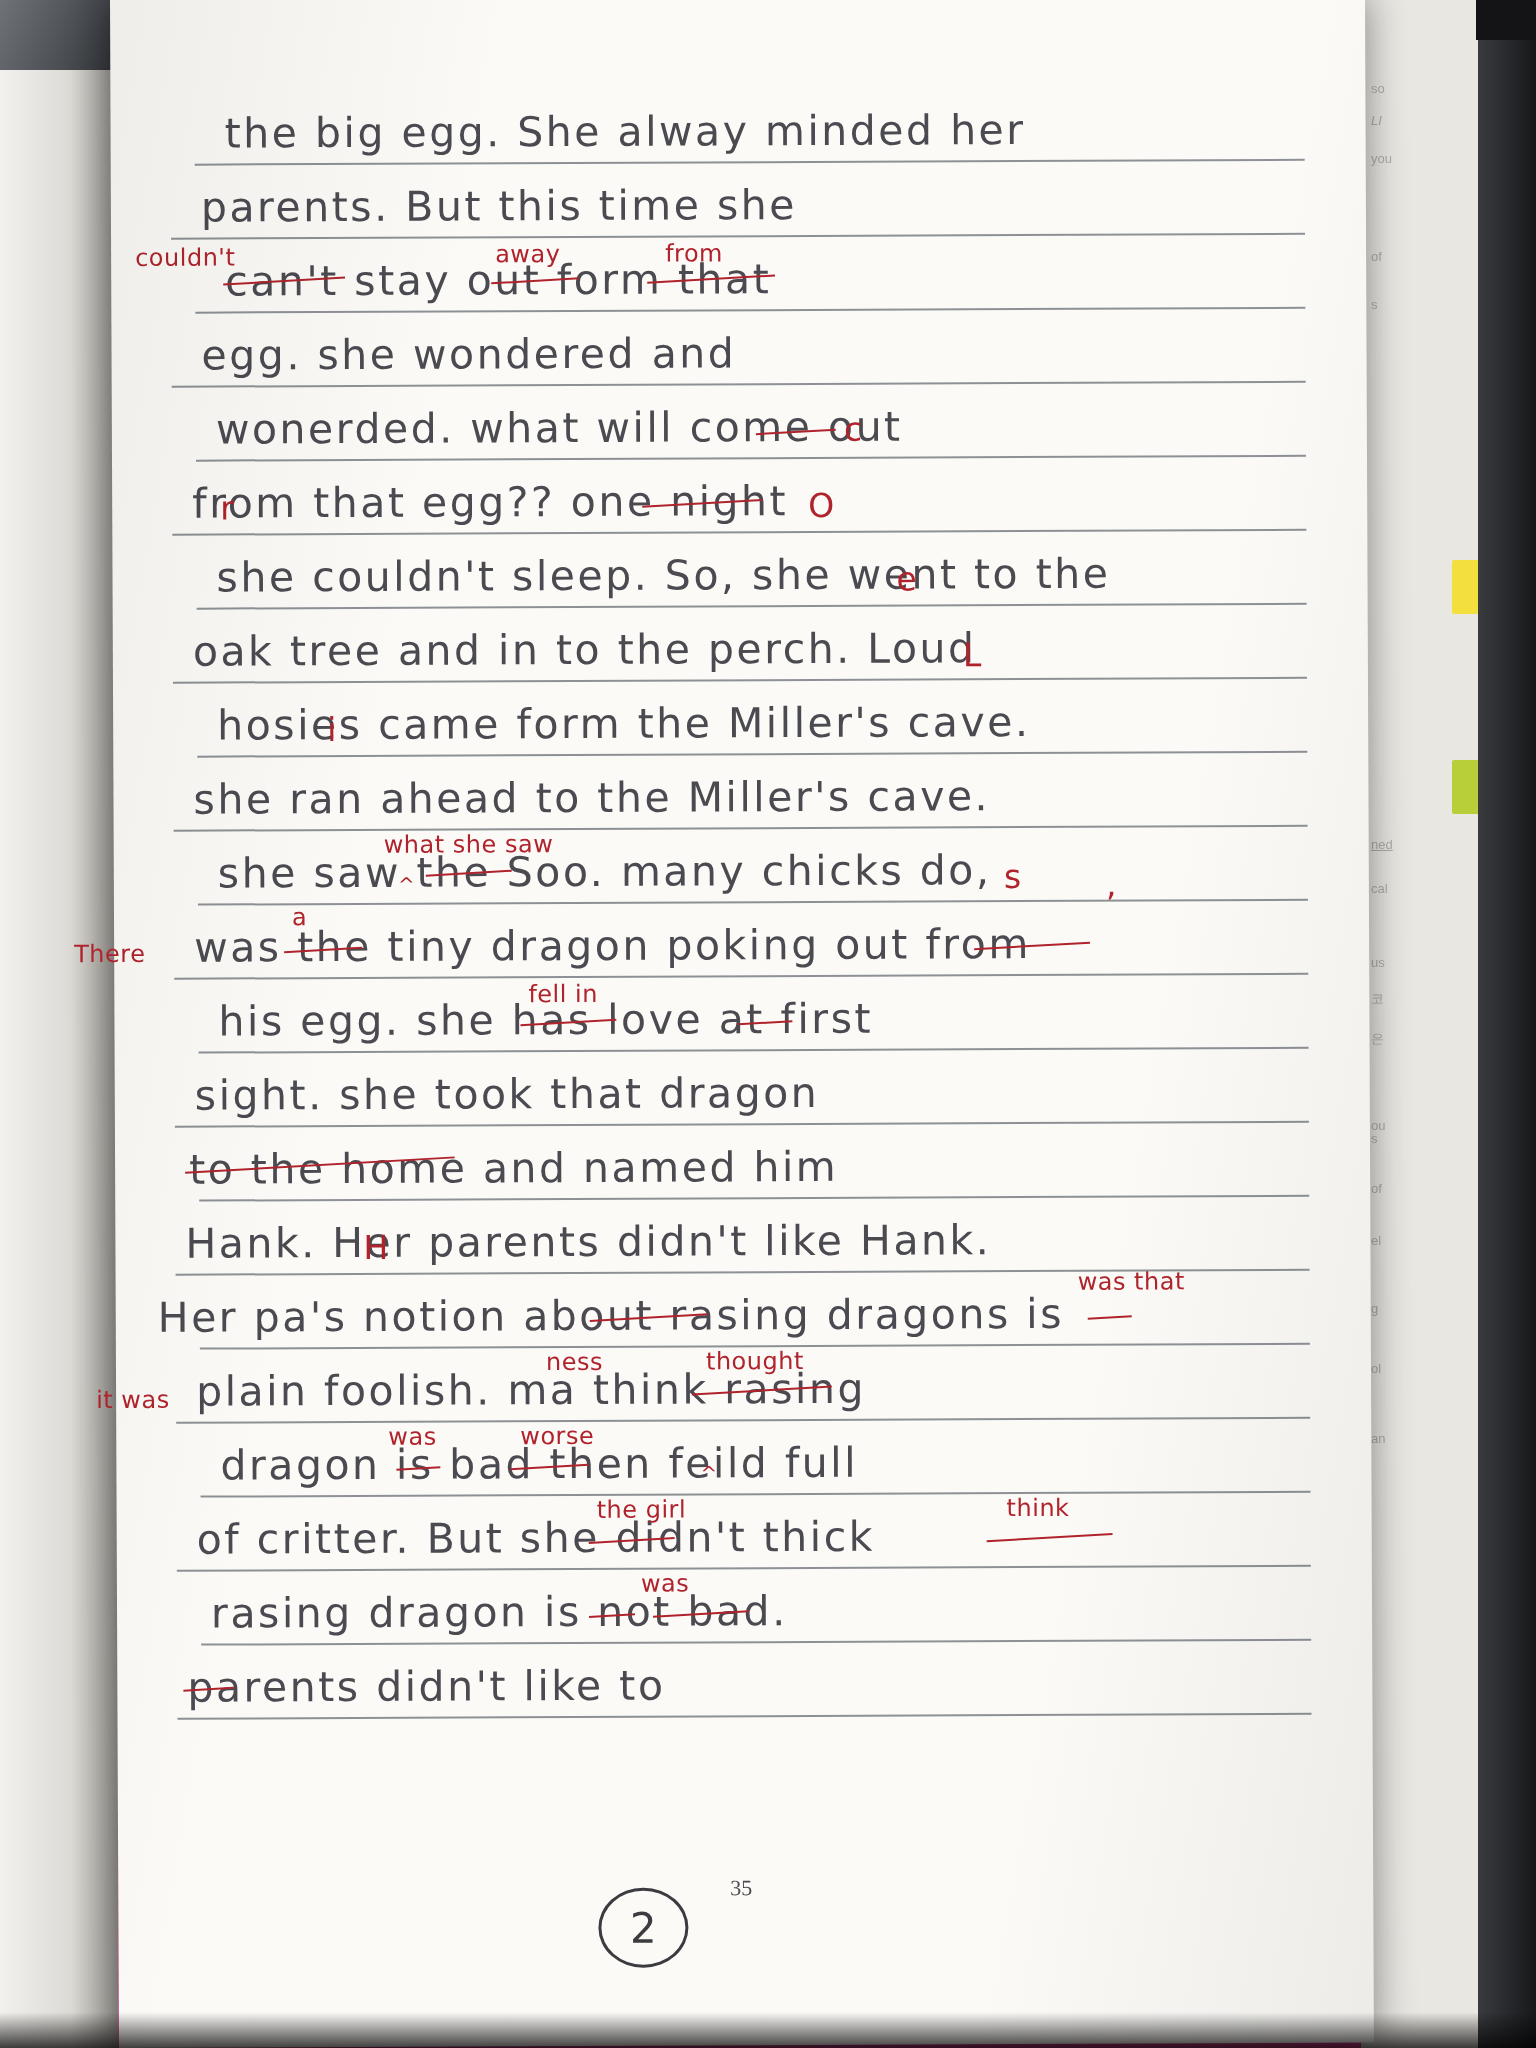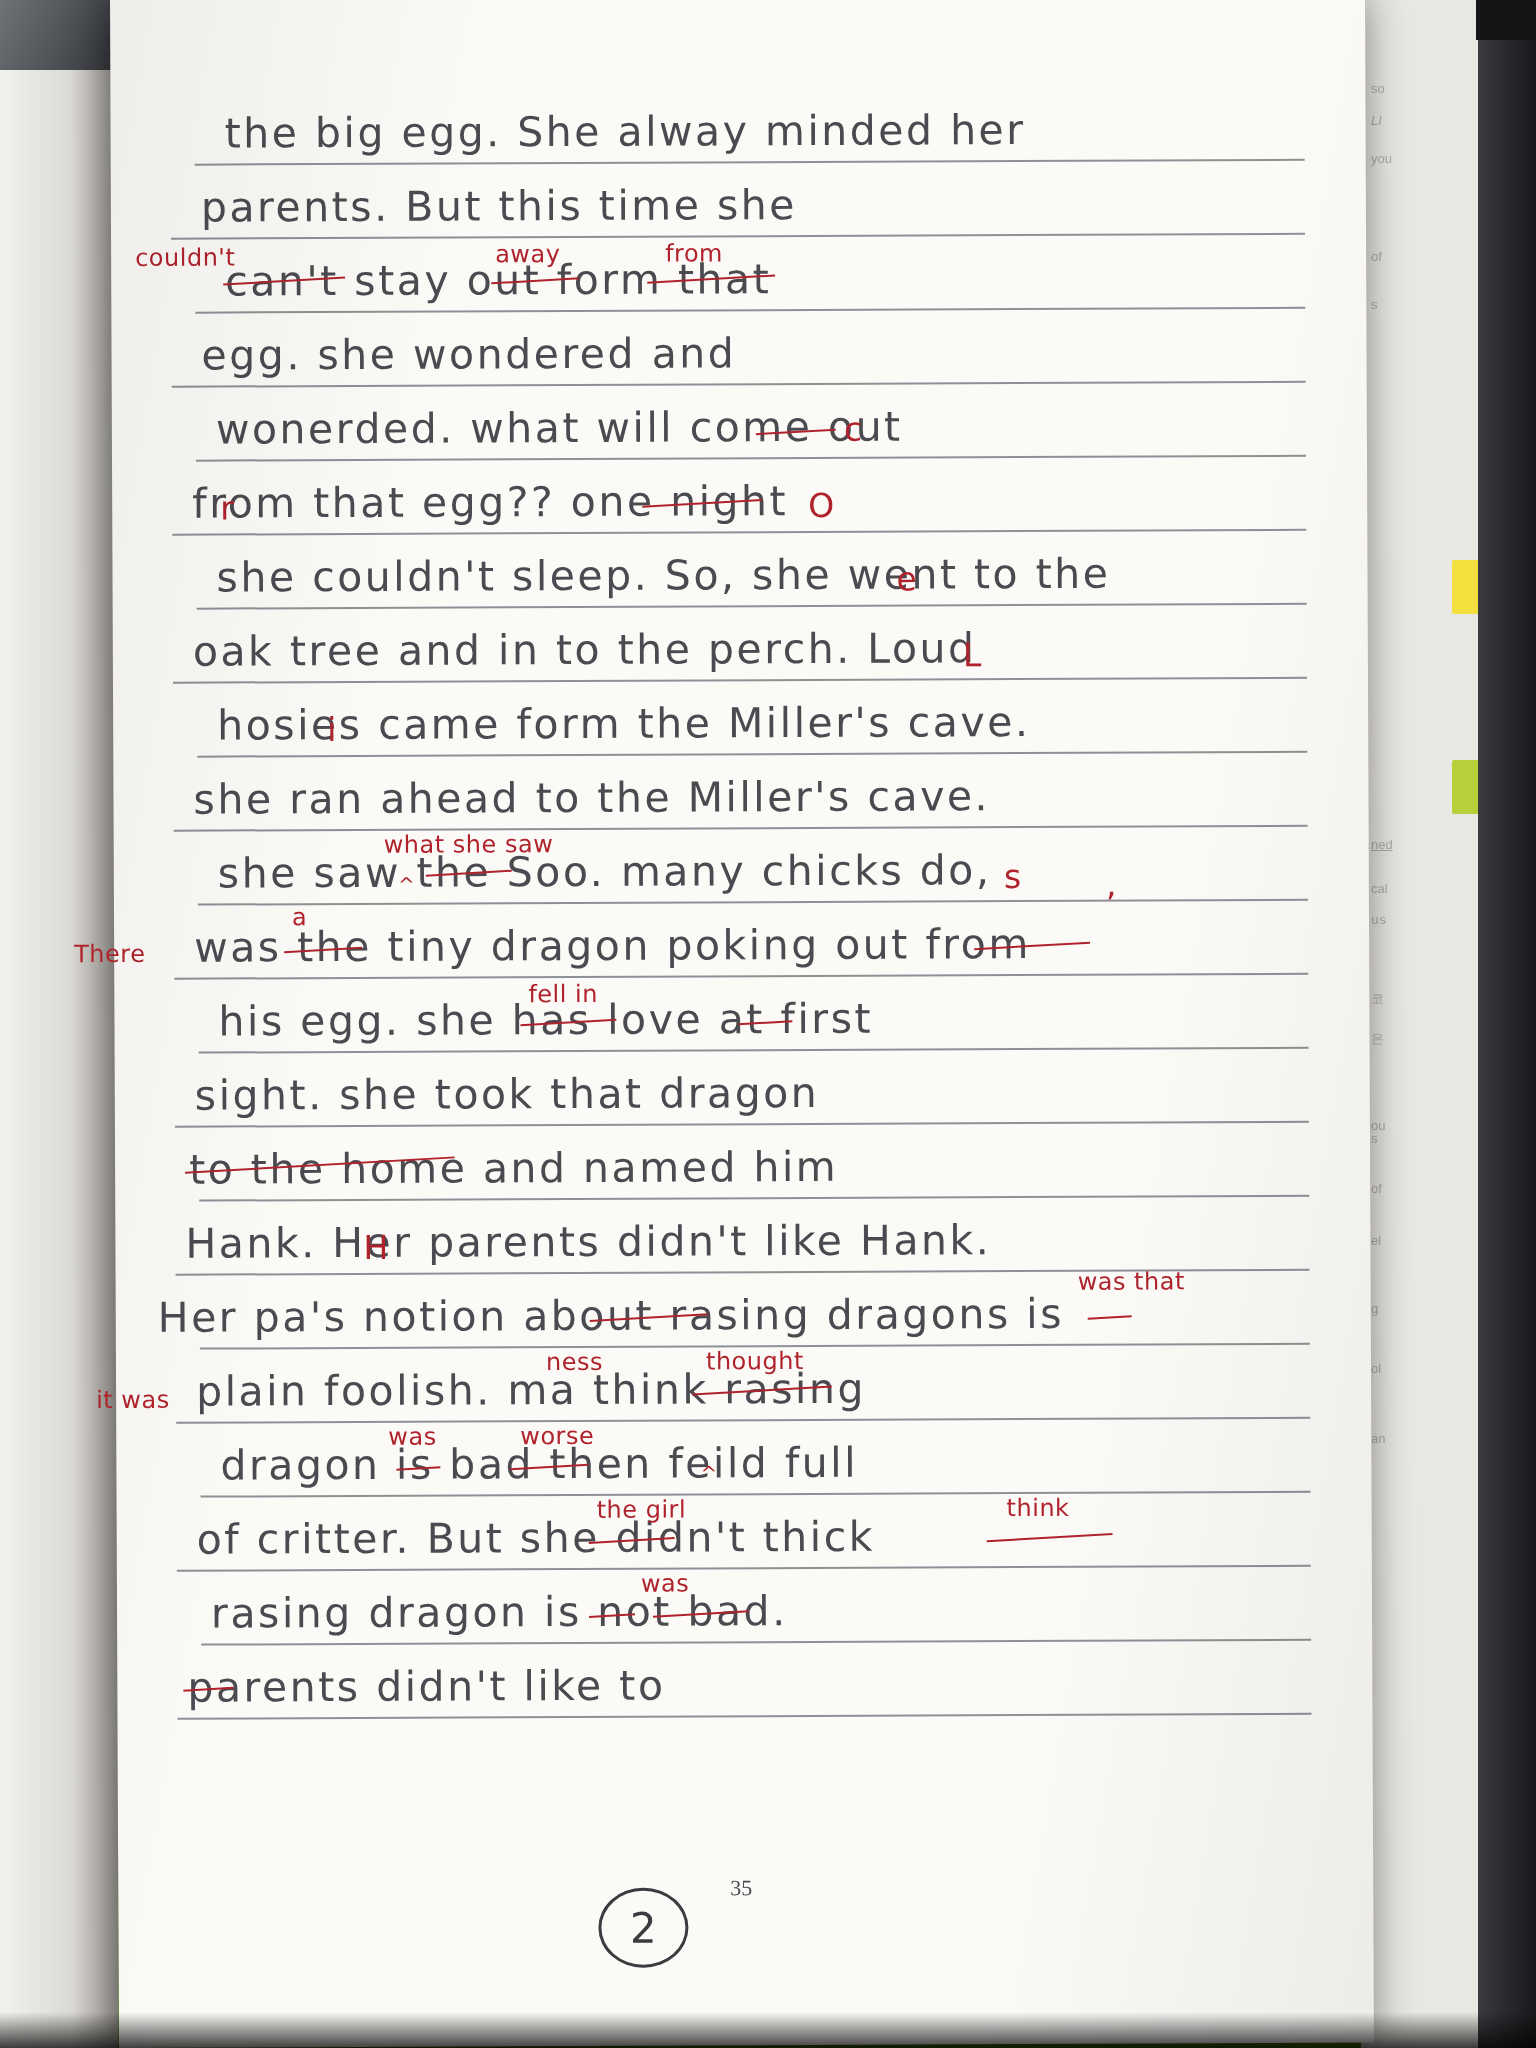--- a/index.html
+++ b/index.html
@@ -12,21 +12,21 @@
     height: 2048px;
     position: relative;
     overflow: hidden;
     font-family: "DejaVu Sans", sans-serif;
   }
 
   
   #scene {
     position: absolute;
     inset: 0;
-    background: #4d7c0f;
+    background: #ec4899;
     border-radius: 16px;
   }
 
   
   #left-edge {
     position: absolute;
     left: 0; top: 0;
     width: 150px; height: 120px;
     background: linear-gradient(115deg, #6f7378 0%, #4a4d52 45%, #1e2023 100%);
   }
@@ -187,21 +187,21 @@
     <div class="dark-top"></div>
     <div class="tab yellow"></div>
     <div class="tab green"></div>
     <div class="faint-text" style="top:80px;">so</div>
     <div class="faint-text" style="top:112px;font-style:italic;">LI</div>
     <div class="faint-text" style="top:150px;">you</div>
     <div class="faint-text" style="top:248px;">of</div>
     <div class="faint-text" style="top:296px;">s</div>
     <div class="faint-text" style="top:836px;text-decoration:underline;">ned</div>
     <div class="faint-text" style="top:880px;">cal</div>
-    <div class="faint-text" style="top:912px;font-family:Liberation Mono, monospace;">us</div>
+    <div class="faint-text" style="top:954px;">us</div>
     <div class="faint-text" style="top:990px;">코</div>
     <div class="faint-text" style="top:1030px;">은</div>
     <div class="faint-text" style="top:1080px;margin-top:37px;">ou</div>
     <div class="faint-text" style="top:1130px;">s</div>
     <div class="faint-text" style="top:1180px;">of</div>
     <div class="faint-text" style="top:1232px;">el</div>
     <div class="faint-text" style="top:1300px;">g</div>
     <div class="faint-text" style="top:1360px;">ol</div>
     <div class="faint-text" style="top:1430px;">an</div>
   </div>

